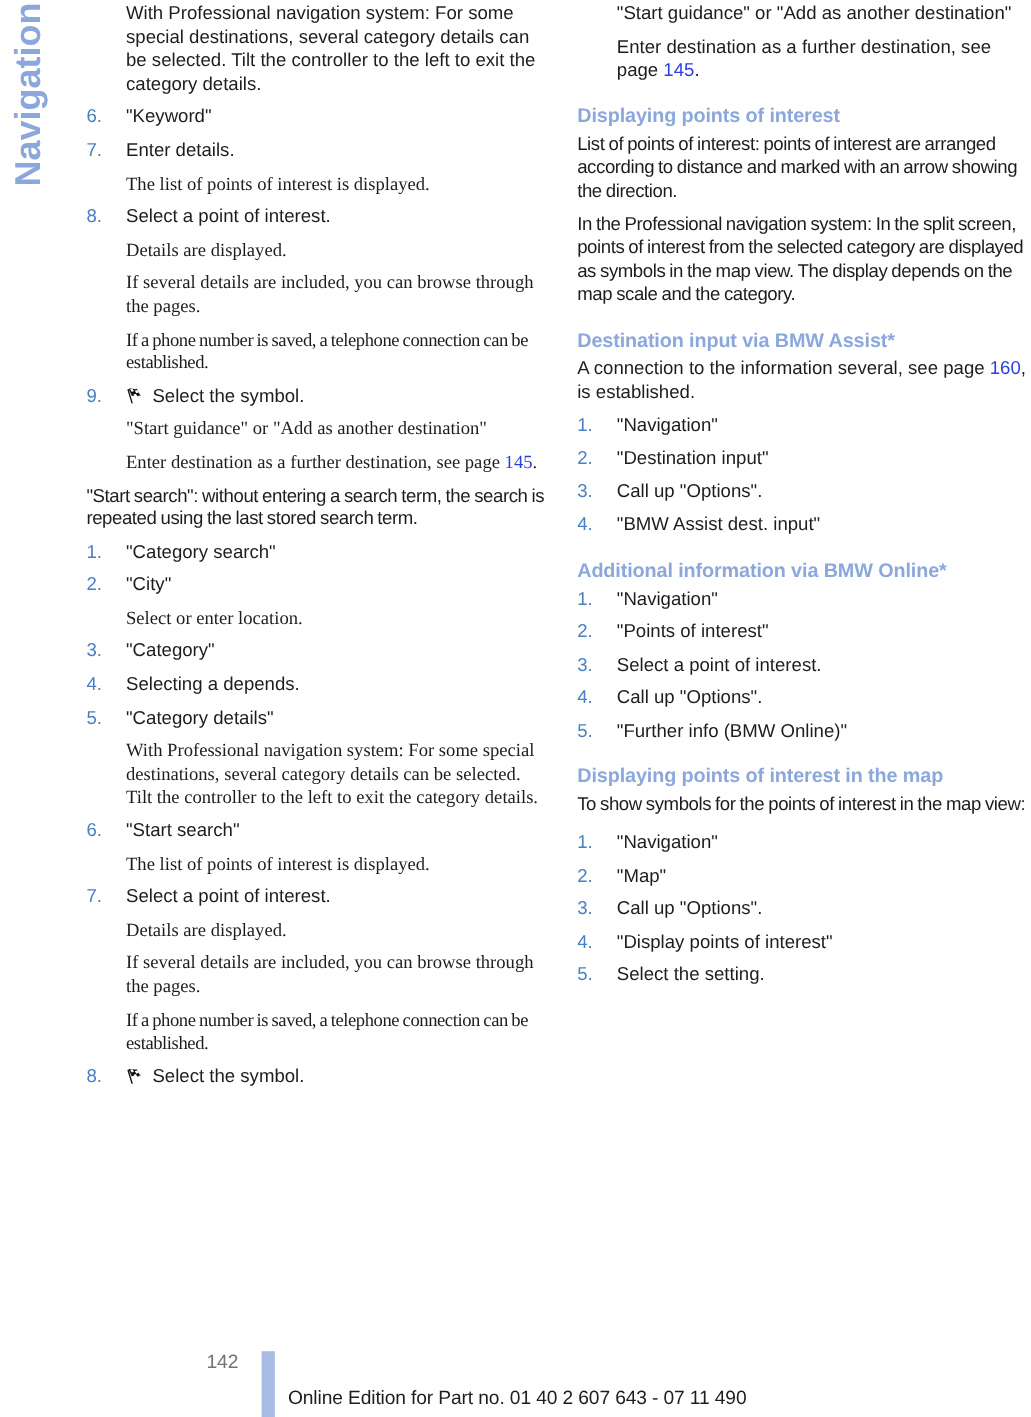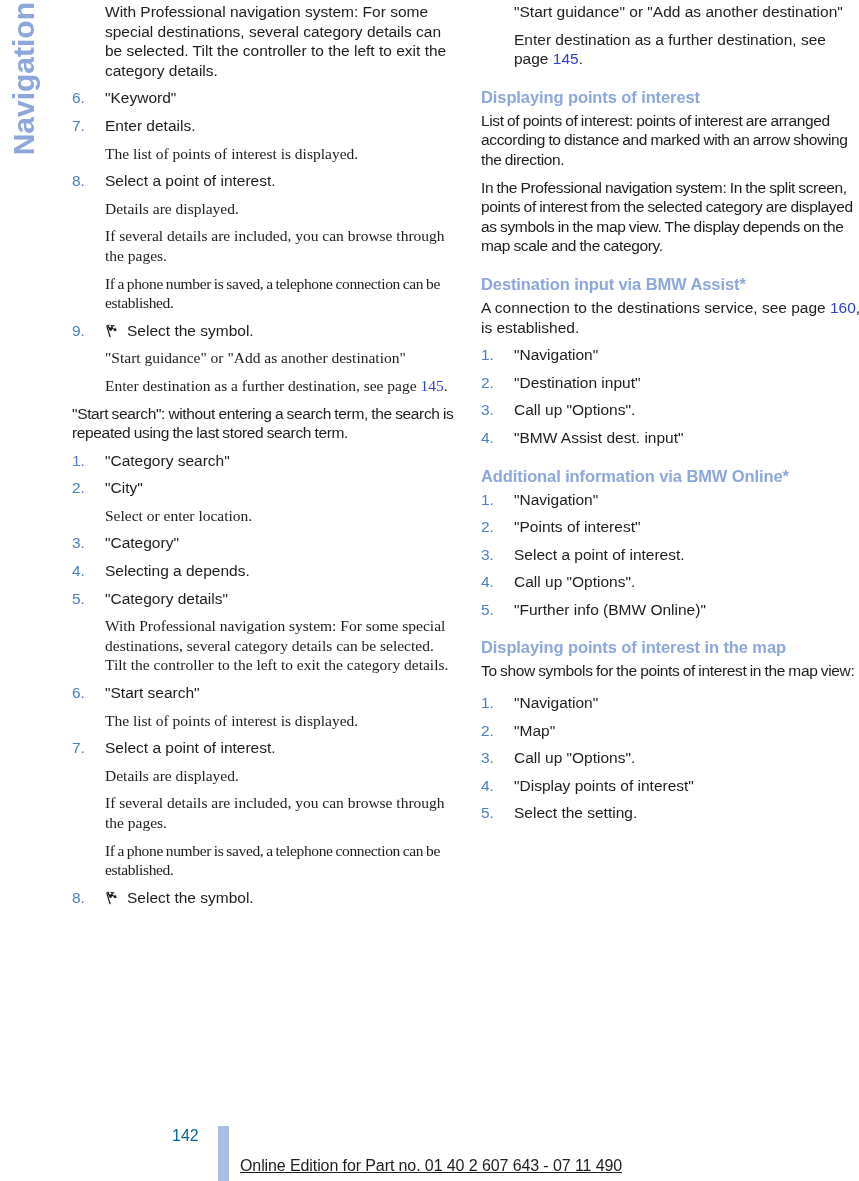--- a/index.html
+++ b/index.html
@@ -135,39 +135,38 @@
     left: 0;
     bottom: 0;
     width: 859px;
     height: 58px;
   }
   .footer .pagenum {
     position: absolute;
     left: 172px;
     top: 4px;
     font-size: 16px;
-    color: #0369a1;
+    color: #737373;
   }
   .footer .bar {
     position: absolute;
     left: 218px;
     top: 3px;
     width: 11px;
     height: 55px;
     background: #A9BCE3;
   }
   .footer .edition {
     position: absolute;
     left: 240px;
     top: 34px;
     font-size: 16px;
     color: #1d1d1d;
     letter-spacing: -0.1px;
     white-space: nowrap;
-    text-decoration: underline;
   }
 </style>
 </head>
 <body>
 
 <div class="page">
 
   <div class="chapter-tab">
     <span class="label">Navigation</span>
   </div>
@@ -273,21 +272,21 @@
     <p class="para indent">Enter destination as a further destination, see page <span class="pageref">145</span>.</p>
 
     <h2 class="section">Displaying points of interest</h2>
 
     <p class="para tight">List of points of interest: points of interest are arranged according to distance and marked with an arrow showing the direction.</p>
 
     <p class="para tight">In the Professional navigation system: In the split screen, points of interest from the selected category are displayed as symbols in the map view. The display depends on the map scale and the category.</p>
 
     <h2 class="section">Destination input via BMW Assist*</h2>
 
-    <p class="para"><span>A connection to the destinations service, see page </span><span class="pageref">160</span><span>, is established.</span></p>
+    <p class="para"><span>A connection to the information several, see page </span><span class="pageref">160</span><span>, is established.</span></p>
 
     <ol class="steps">
       <li>
         <span class="num">1.</span>
         <span class="txt">"Navigation"</span>
       </li>
       <li>
         <span class="num">2.</span>
         <span class="txt">"Destination input"</span>
       </li>

